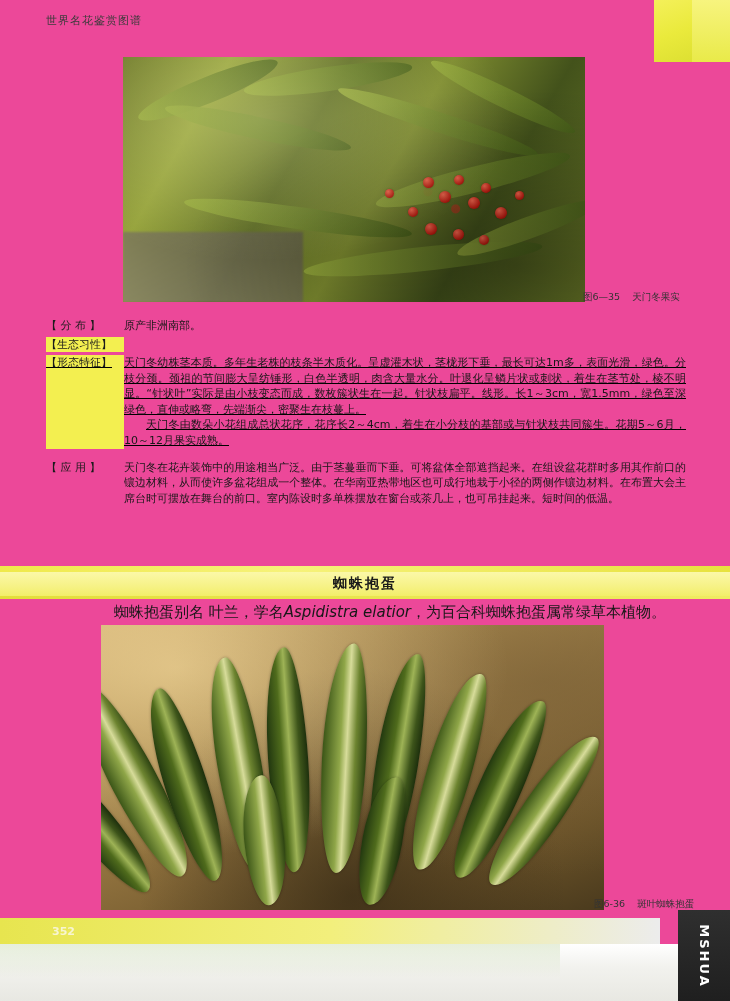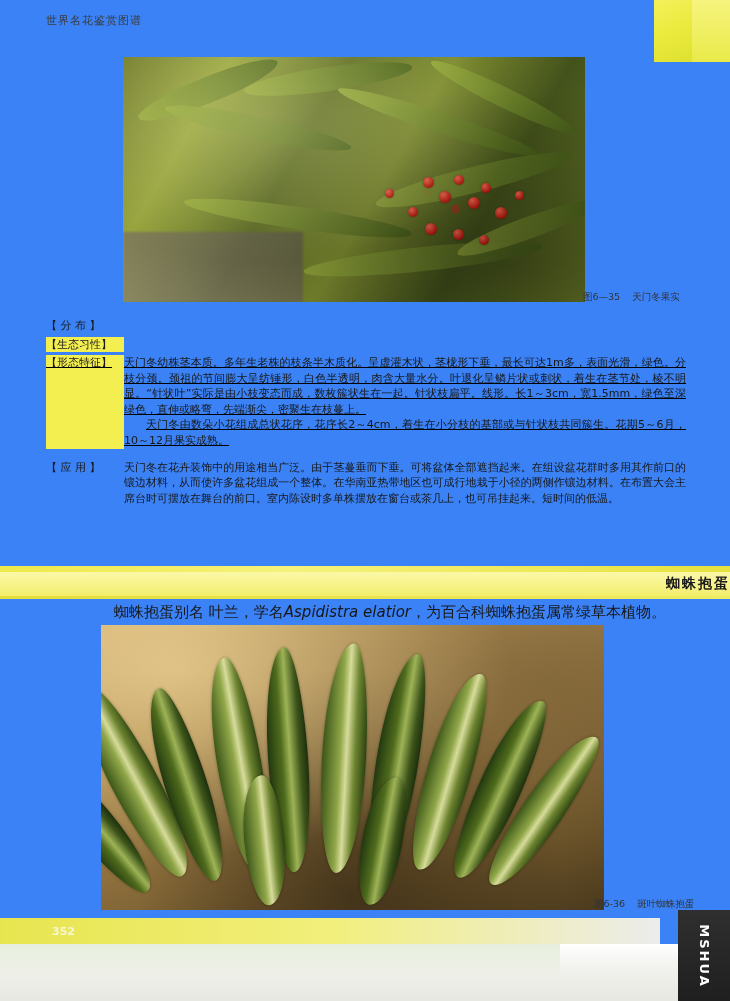--- a/index.html
+++ b/index.html
@@ -3,21 +3,21 @@
 <meta charset="utf-8">
 <style>
   html,body{margin:0;padding:0;}
   body{
     width:730px;height:1001px;
     background:#ffffff;
     font-family:"DejaVu Sans","Liberation Sans",sans-serif;
     position:relative;
     overflow:hidden;
   }
-  .page{position:absolute;left:0;top:0;width:730px;height:1001px;background:#3b82f6;}
+  .page{position:absolute;left:0;top:0;width:730px;height:1001px;background:#ec4899;}
 
   
   .corner-block{
     position:absolute;right:0;top:0;width:76px;height:62px;
     background:linear-gradient(160deg,#f4f05a 0%,#eaea3c 45%,#d8dc2e 100%);
   }
   .corner-block .inner{
     position:absolute;right:0;top:0;width:38px;height:62px;
     background:linear-gradient(180deg,#f7f47e,#e9ea49);
   }
@@ -81,21 +81,21 @@
   .para p.indent{text-indent:22px;}
 
   
   .band{
     position:absolute;left:0;top:566px;width:730px;height:6px;
     background:linear-gradient(90deg,#efe94a,#f6f27a 40%,#e7e23e);
   }
   .banner{
     position:absolute;left:0;top:572px;width:730px;height:24px;
     background:linear-gradient(180deg,#fbf8a8,#f6f286 60%,#f2ee6a);
-    display:flex;align-items:center;justify-content:flex-end;
+    display:flex;align-items:center;justify-content:center;
   }
   .banner .btitle{
     font-size:14px;font-weight:bold;color:#1a1a1a;letter-spacing:2px;
   }
   .banner-underline{
     position:absolute;left:0;top:596px;width:730px;height:3px;
     background:linear-gradient(90deg,#e3dd3a,#efeb62);
   }
 
   .sectionintro{
@@ -200,20 +200,23 @@
   <div class="caption1">
     <span>图6—35</span>
     &nbsp;&nbsp;
     <span>天门冬果实</span>
   </div>
 
   <div class="textblock">
 
     <div class="row">
       <div class="tag">【 分  布 】</div>
+      <div class="para">
+        <p>原产非洲南部。</p>
+      </div>
     </div>
 
     <div class="row" style="margin-top:3px;">
       <div class="tag hl">【生态习性】</div>
     </div>
 
     <div class="row" style="margin-top:3px;text-decoration:underline;">
       <div class="tag hl">【形态特征】</div>
       <div class="para">
         <p>天门冬幼株茎本质。多年生老株的枝条半木质化。呈虚灌木状，茎栊形下垂，最长可达1m多，表面光滑，绿色。分枝分颈。颈祖的节间膨大呈纺锤形，白色半透明，肉含大量水分。叶退化呈鳞片状或刺状，着生在茎节处，棱不明显。“针状叶”实际是由小枝变态而成，数枚簇状生在一起。针状枝扁平。线形。长1～3cm，宽1.5mm，绿色至深绿色，直伸或略弯，先端渐尖，密聚生在枝蔓上。</p>

